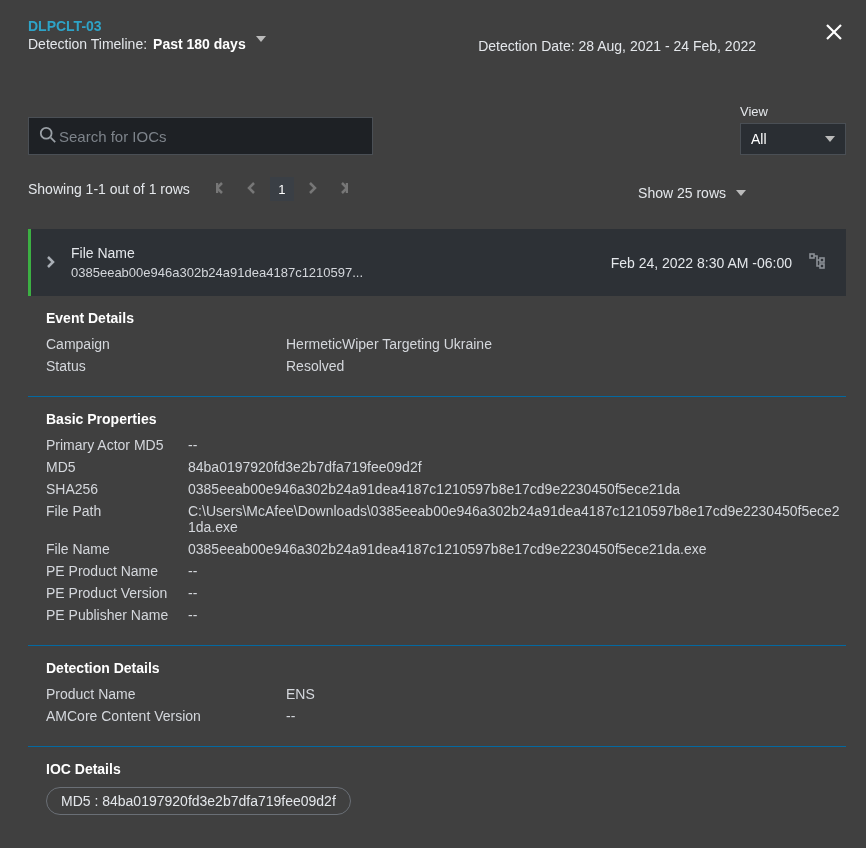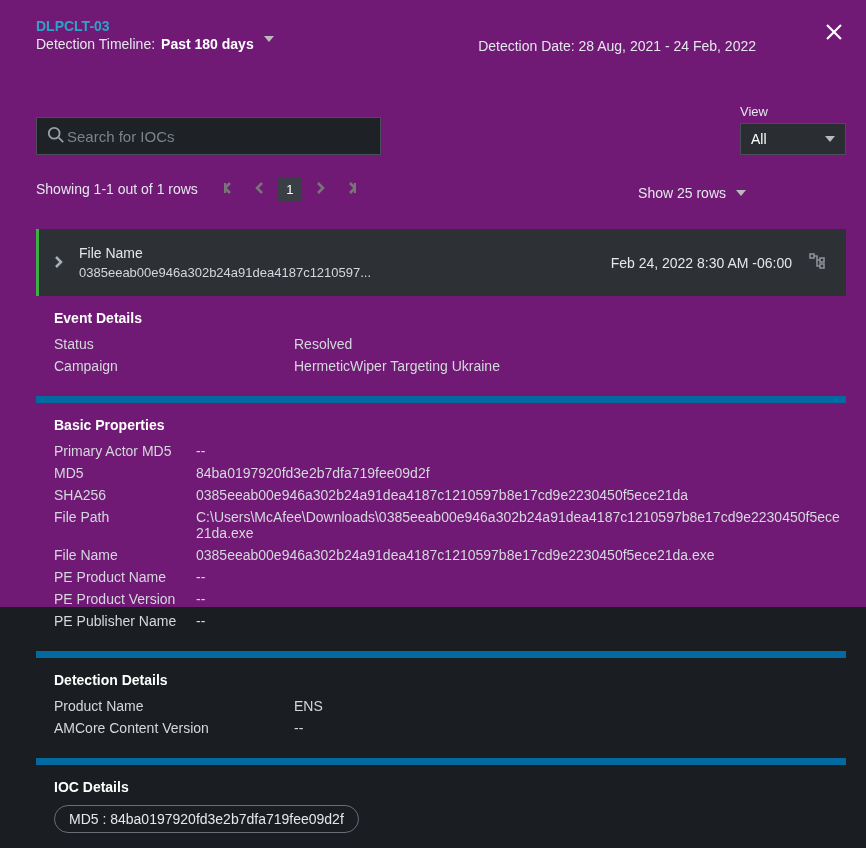--- a/index.html
+++ b/index.html
@@ -6,24 +6,24 @@
   body {
     background: #1a1d21;
     color: #d4d7dc;
     font-family: "Segoe UI", Arial, sans-serif;
     font-size: 14px;
     width: 866px;
     height: 848px;
     overflow: hidden;
   }
   .panel {
-    background: #701a75;
+    background: #404040;
     width: 866px;
-    height: 607px;
-    padding: 18px 20px 0 36px;
+    height: 848px;
+    padding: 18px 20px 0 28px;
     position: relative;
   }
 
   
   .header-row1 {
     display: flex;
     align-items: flex-start;
   }
   .header-left { flex: 1; }
   .device-link {
@@ -160,21 +160,21 @@
   .expand-chevron svg { width: 12px; height: 12px; stroke: currentColor; stroke-width: 2.5; fill: none; }
   .event-main { flex: 1; }
   .event-field-label { color: #e4e7eb; font-size: 14px; }
   .event-field-value { color: #d4d7dc; font-size: 13px; margin-top: 4px; }
   .event-timestamp { color: #e4e7eb; font-size: 14px; white-space: nowrap; }
   .tree-icon { color: #8b9096; cursor: pointer; display:flex; align-items:center; justify-content:center; width:22px; }
   .tree-icon svg { width: 16px; height: 16px; stroke: currentColor; stroke-width: 1.6; fill: none; }
 
   
   .section {
-    border-bottom: 7px solid #0369a1;
+    border-bottom: 1px solid #0369a1;
     padding: 14px 0 16px 18px;
   }
   .section:last-child { border-bottom: none; }
   .section-title {
     color: #fff;
     font-weight: 600;
     font-size: 14px;
     margin-bottom: 10px;
   }
   .kv-row {
@@ -298,27 +298,27 @@
             <rect x="11" y="11" width="4" height="4"></rect>
             <path d="M5 3 H8 V13 H11 M8 7 H11"></path>
           </svg>
       </span>
     </div>
   </div>
 
   <div class="section">
     <div class="section-title">Event Details</div>
     <div class="kv-row">
+      <div class="kv-key">Campaign</div>
+      <div class="kv-val">HermeticWiper Targeting Ukraine</div>
+    </div>
+    <div class="kv-row">
       <div class="kv-key">Status</div>
       <div class="kv-val">Resolved</div>
     </div>
-    <div class="kv-row">
-      <div class="kv-key">Campaign</div>
-      <div class="kv-val">HermeticWiper Targeting Ukraine</div>
-    </div>
   </div>
 
   <div class="section">
     <div class="section-title">Basic Properties</div>
     <div class="kv-row">
         <div class="kv-key narrow">Primary Actor MD5</div>
         <div class="kv-val">--</div>
       </div>
     <div class="kv-row">
         <div class="kv-key narrow">MD5</div>

